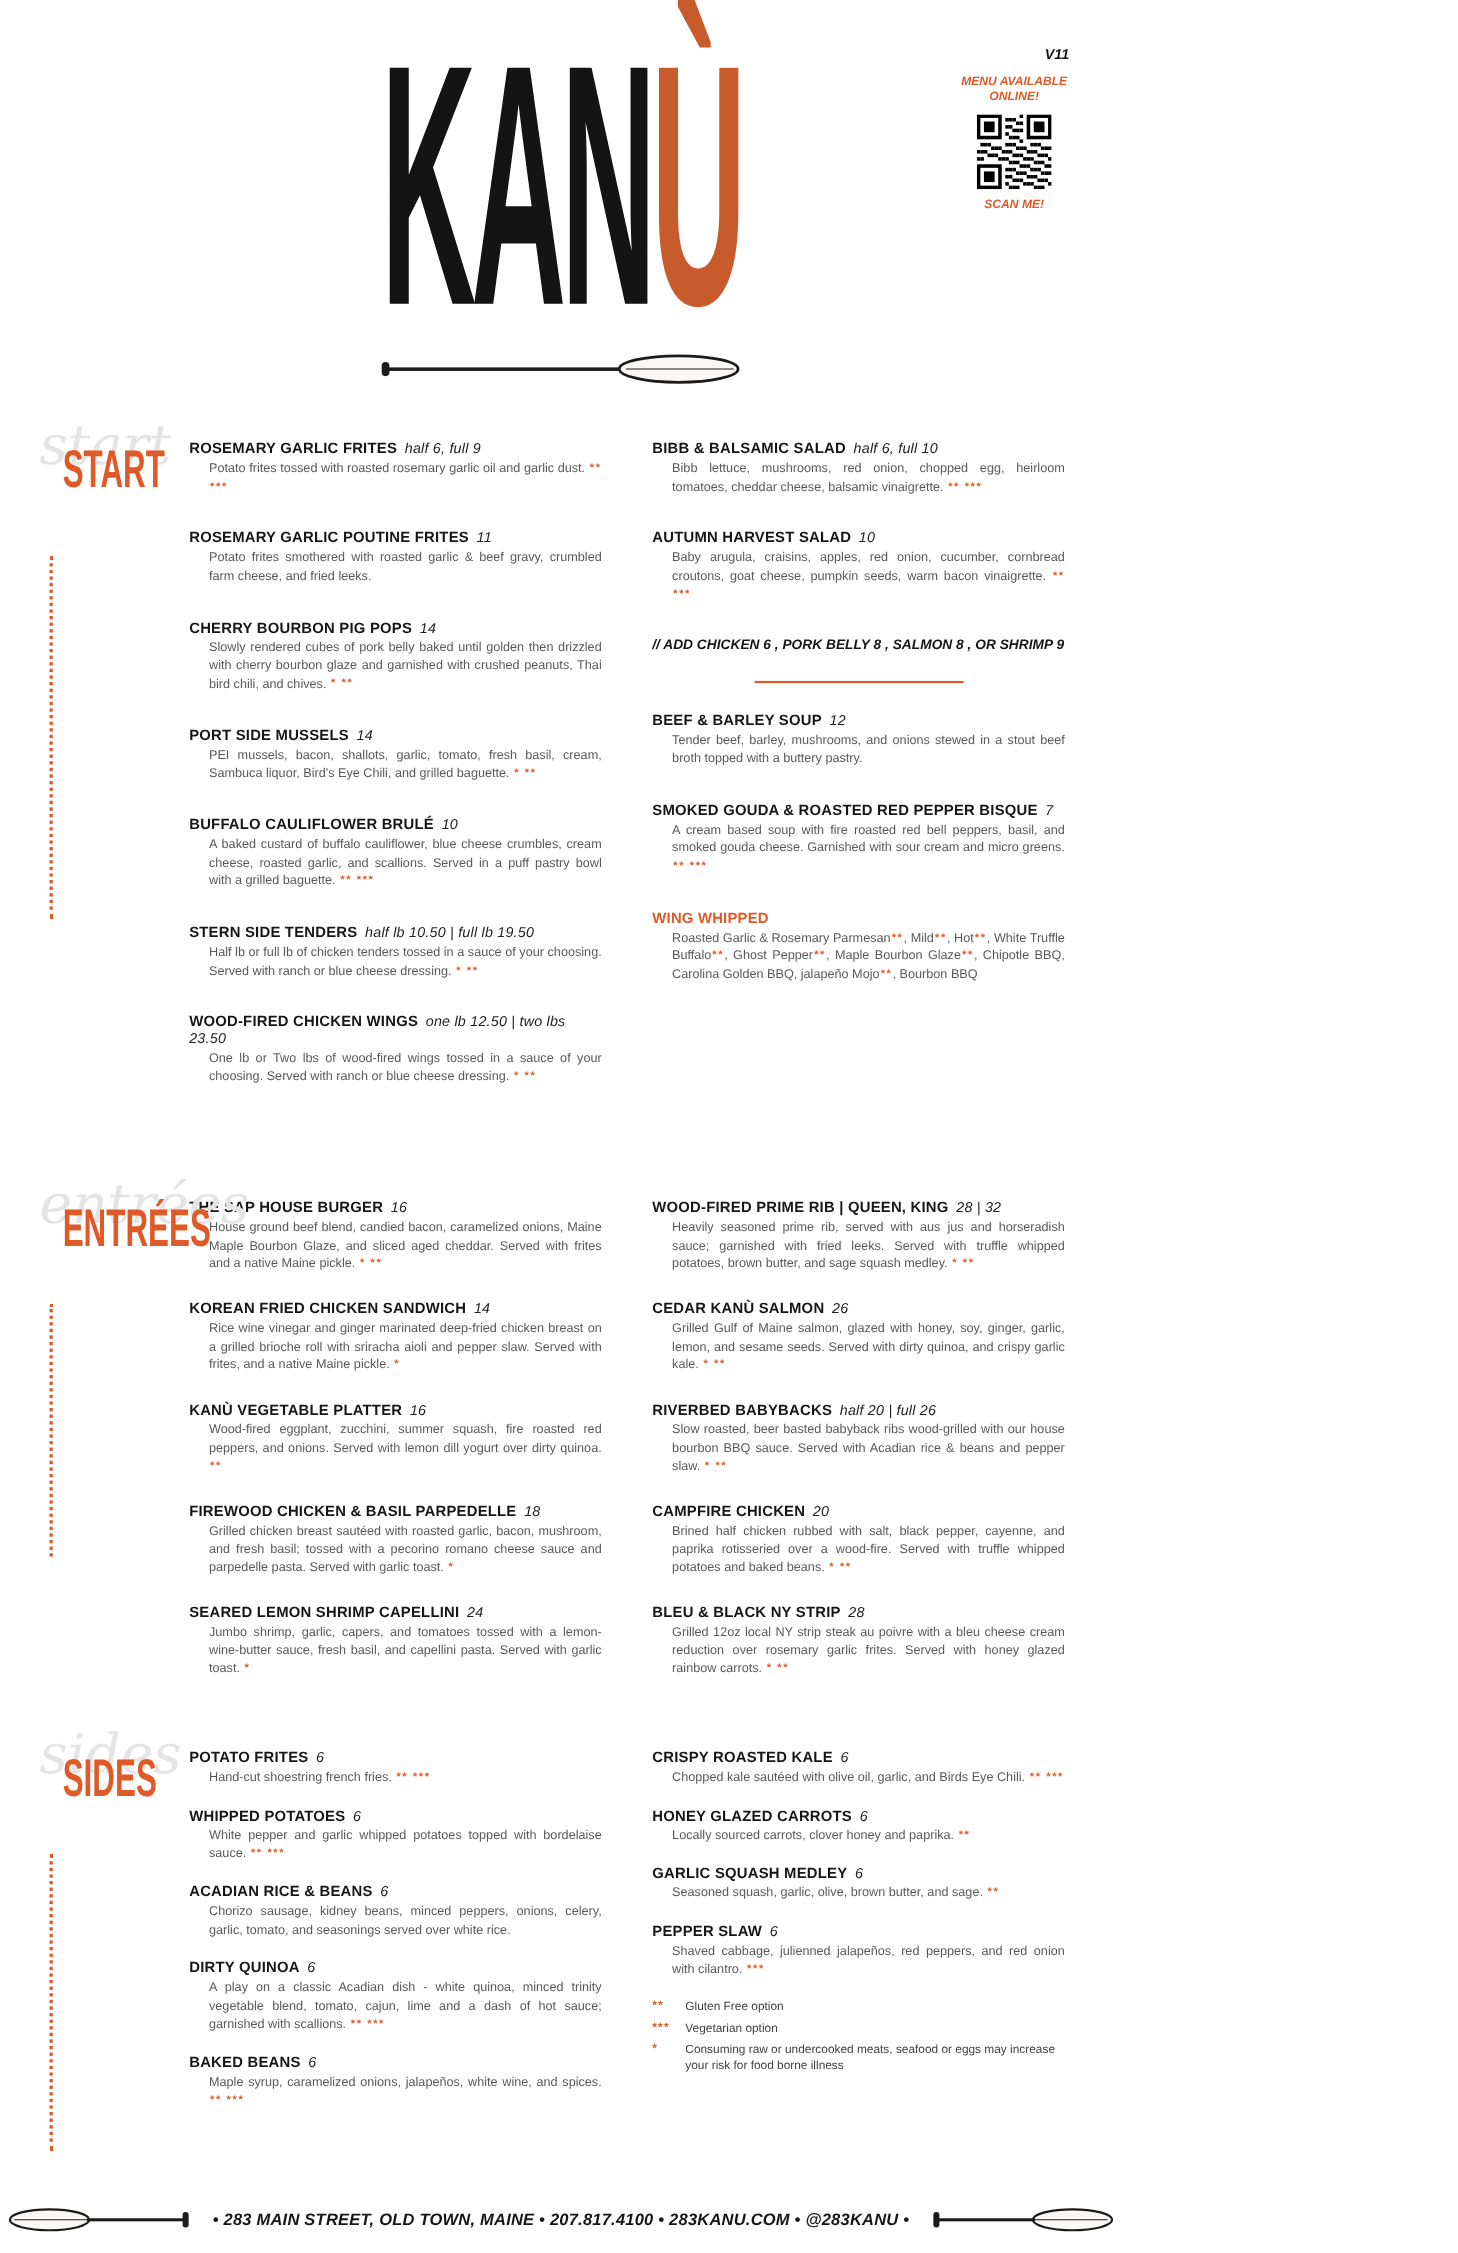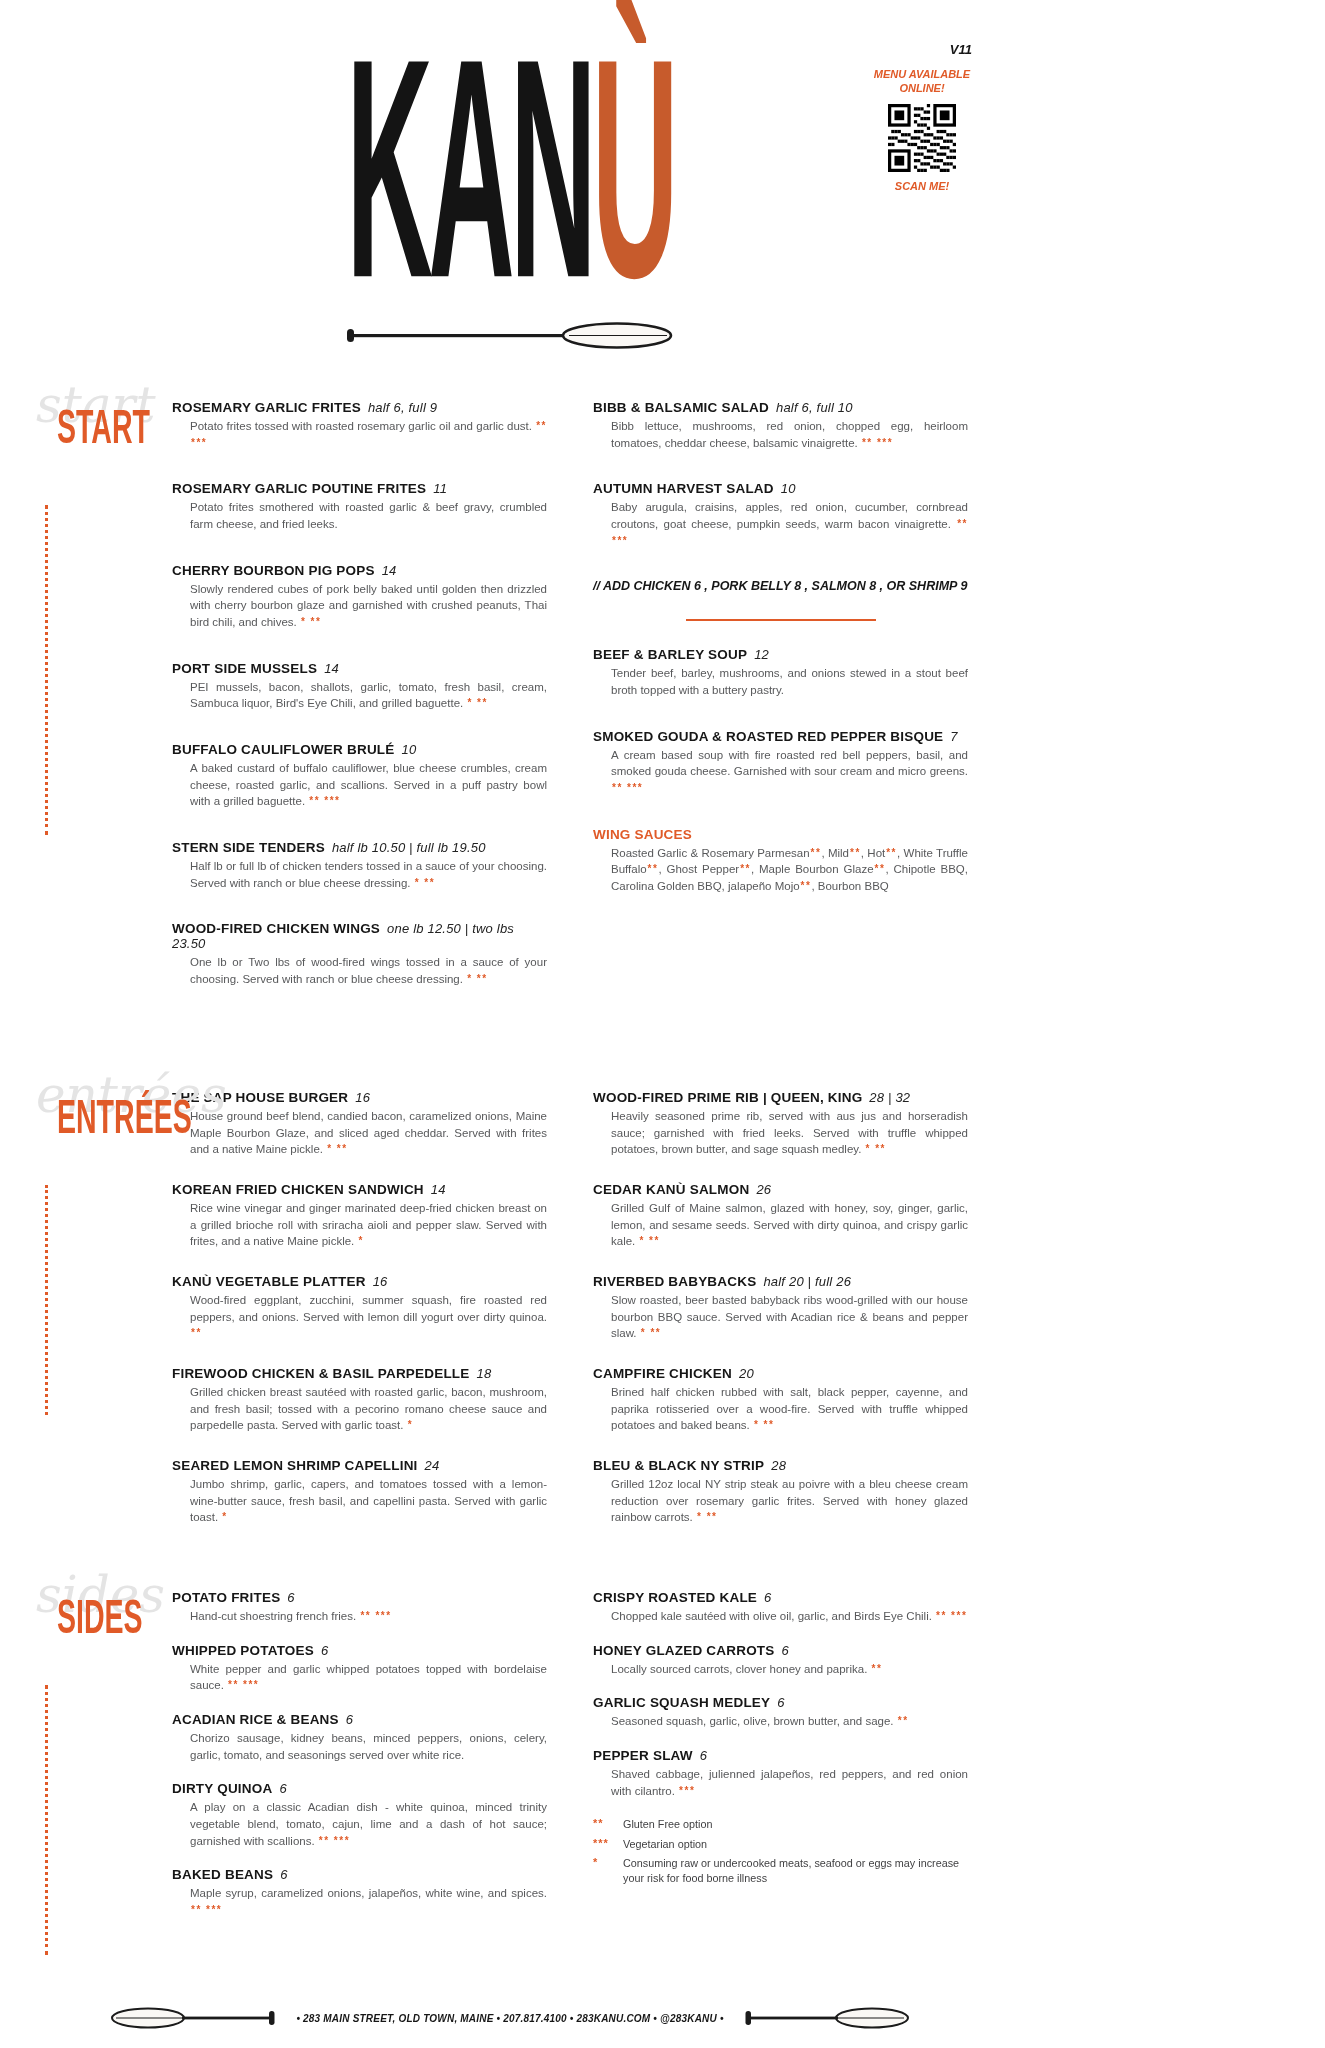--- a/index.html
+++ b/index.html
@@ -55,21 +55,21 @@
   .divider{width:190px;height:2px;background:var(--accent);margin:26px auto;}
 
   
   .legend{margin-top:16px;}
   .legend-row{display:flex;margin-bottom:5px;}
   .legend-mark{width:30px;flex:none;color:var(--accent);font-weight:bold;font-size:11px;letter-spacing:1px;}
   .legend-text{font-size:10.8px;color:#3f3f41;line-height:1.35;}
 
   
   .footer{position:absolute;left:0;bottom:16px;width:100%;display:flex;align-items:center;justify-content:center;gap:16px;}
-  .footer-text{font-size:10px;font-weight:bold;font-style:italic;color:var(--ink);letter-spacing:0.2px;white-space:nowrap;}
+  .footer-text{font-size:15px;font-weight:bold;font-style:italic;color:var(--ink);letter-spacing:0.2px;white-space:nowrap;}
   .flip{transform:scaleX(-1);}
 </style>
 </head>
 <body>
 
 <div class="page">
   <div class="content">
 
     <header class="header">
       <div class="corner">
@@ -256,21 +256,21 @@
               <div class="divider"></div>
               <div class="menu-item">
                 <div class="item-head"><span class="item-name">BEEF &amp; BARLEY SOUP</span><span class="item-price">12</span></div>
                 <p class="item-desc">Tender beef, barley, mushrooms, and onions stewed in a stout beef broth topped with a buttery pastry.</p>
               </div>
               <div class="menu-item">
                 <div class="item-head"><span class="item-name">SMOKED GOUDA &amp; ROASTED RED PEPPER BISQUE</span><span class="item-price">7</span></div>
                 <p class="item-desc">A cream based soup with fire roasted red bell peppers, basil, and smoked gouda cheese. Garnished with sour cream and micro greens. <span class="ast">**</span> <span class="ast">***</span></p>
               </div>
               <div class="menu-item">
-                <div class="item-head"><span class="item-name accent">WING SAUCES</span></div>
+                <div class="item-head"><span class="item-name accent">WING WHIPPED</span></div>
                 <p class="item-desc">Roasted Garlic &amp; Rosemary Parmesan<span class="ast">**</span>, Mild<span class="ast">**</span>, Hot<span class="ast">**</span>, White Truffle Buffalo<span class="ast">**</span>, Ghost Pepper<span class="ast">**</span>, Maple Bourbon Glaze<span class="ast">**</span>, Chipotle BBQ, Carolina Golden BBQ, jalapeño Mojo<span class="ast">**</span>, Bourbon BBQ</p>
               </div>
             </div>
           </div>
         </section>
         <section class="section sec-entrees">
           <div class="section-label"><span class="watermark">entrées</span><h2 class="section-heading">ENTRÉES</h2></div>
           <div class="rail"></div>
           <div class="cols">
             <div class="col">

